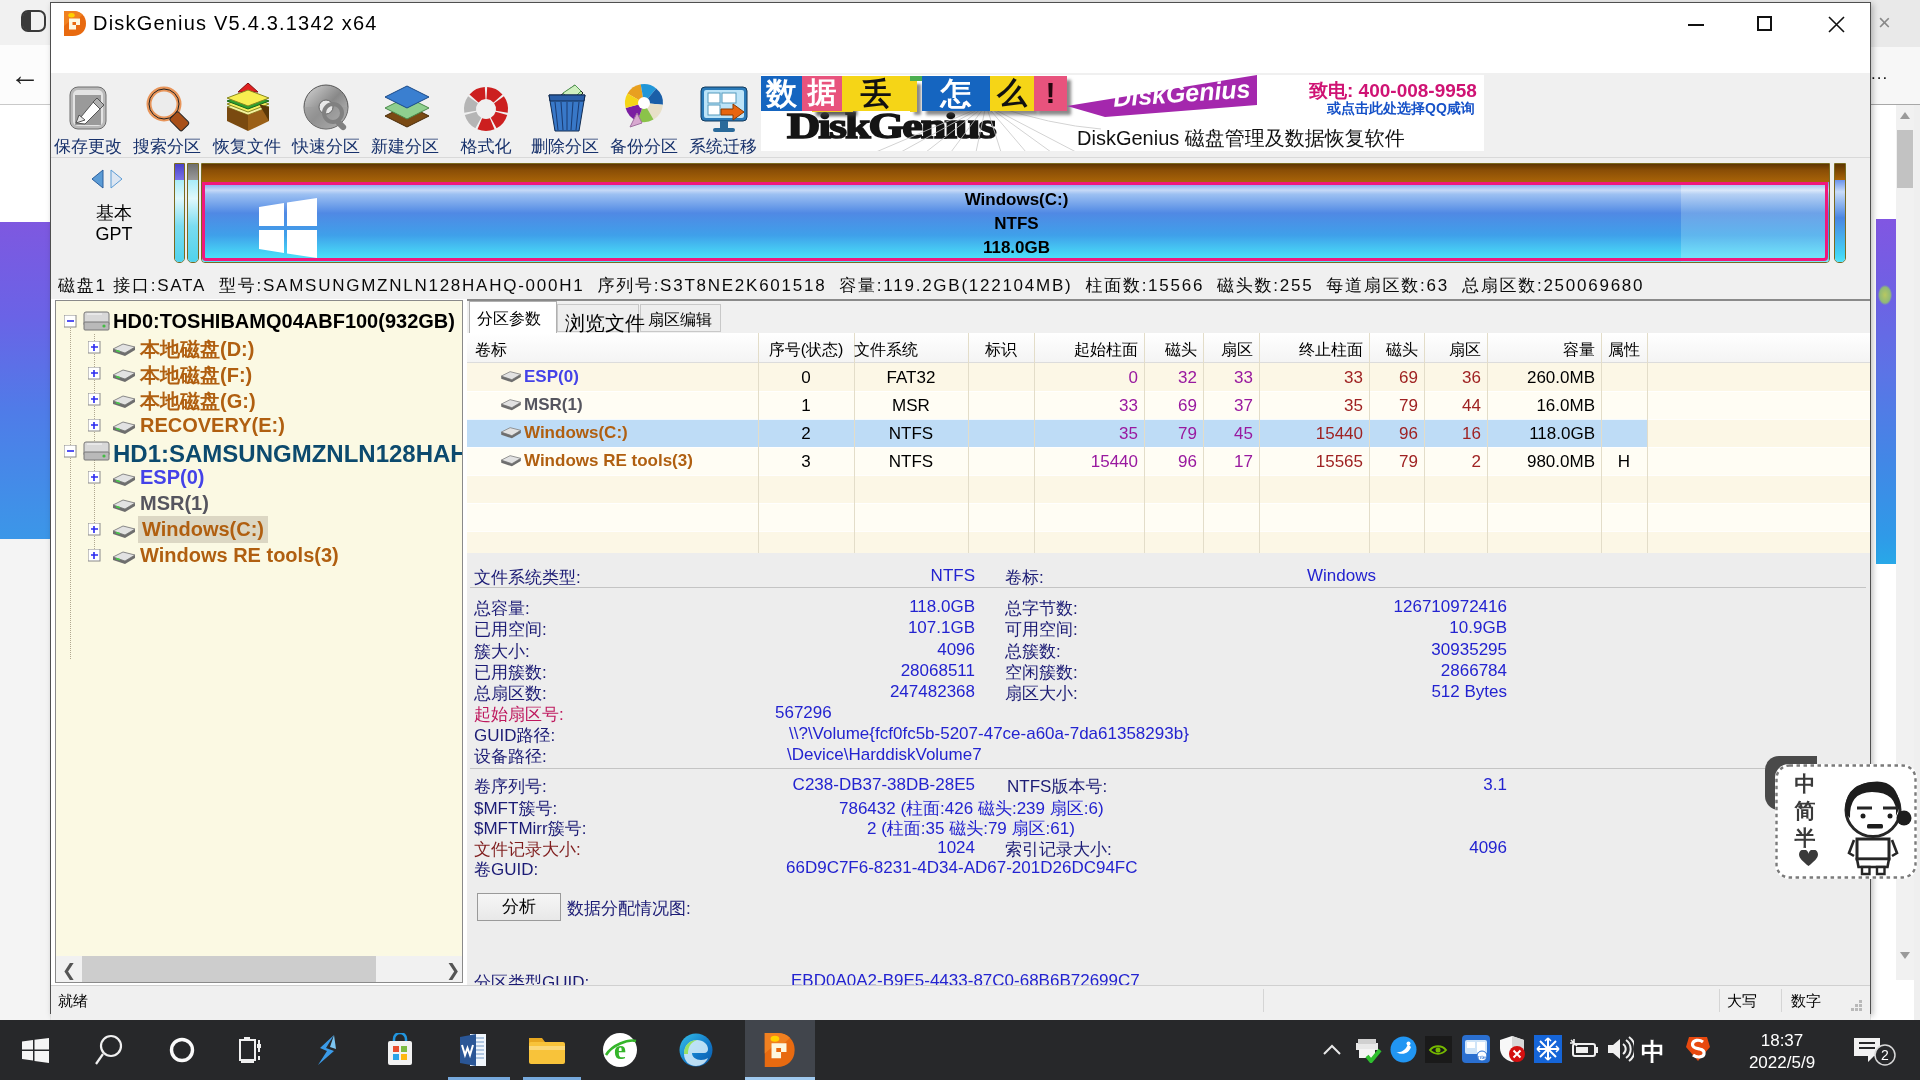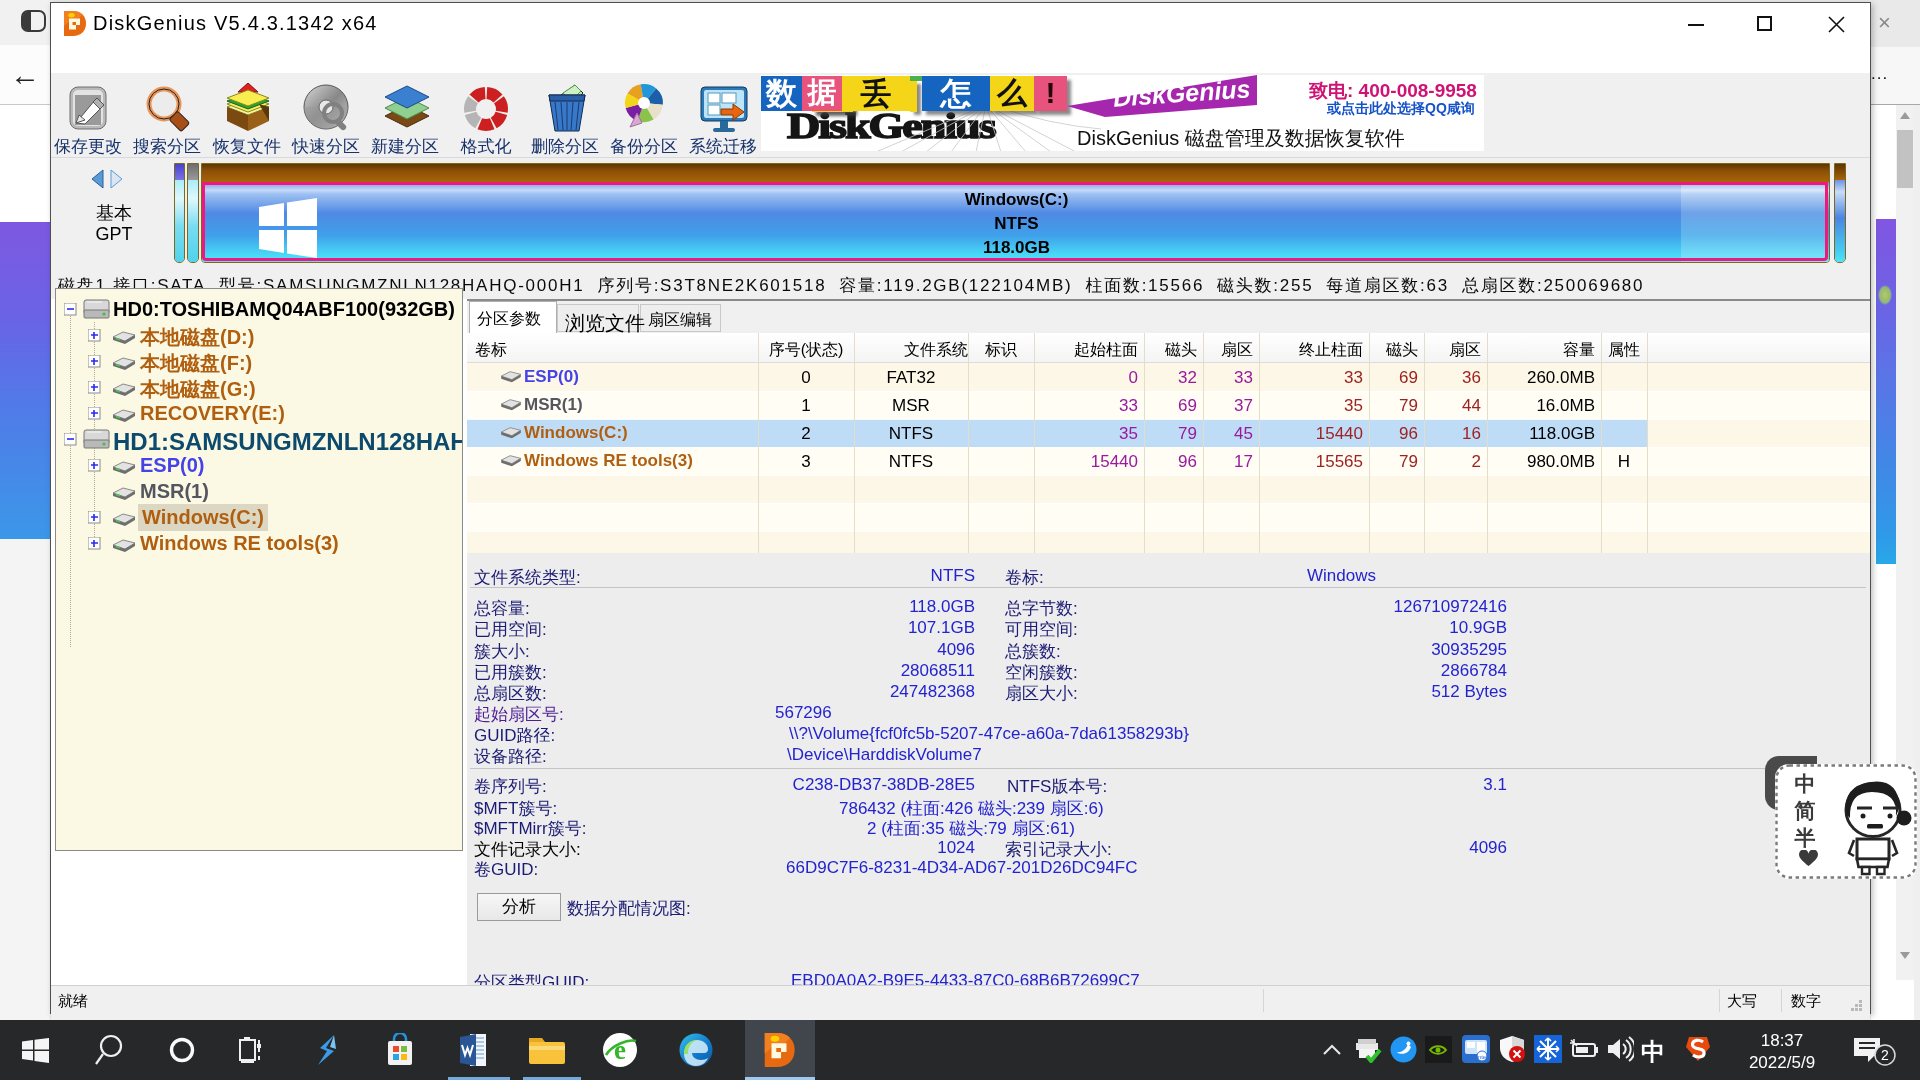--- a/index.html
+++ b/index.html
@@ -230,21 +230,21 @@
 <div class="abs" style="left:1783px;top:5px;width:12px;height:100px;border:1px solid #7a6a20;border-radius:0 0 5px 5px;overflow:hidden">
         <div class="abs" style="left:0;top:0;width:12px;height:16px;background:linear-gradient(180deg,#5e3502,#a96408)"></div>
         <div class="abs" style="left:0;top:16px;width:12px;height:84px;background:linear-gradient(180deg,#6a93ea 0%,#c8dcf8 14%,#4a86e2 45%,#44d2f4 88%,#55e8fa 100%)"></div>
       </div>
 </div>
 
 <div class="abs" style="left:0;top:265px;width:1819px;height:31px;background:#f0f0f0;font-size:17px;color:#0a0a0a">
 <span class="abs" style="left:7px;top:6px;letter-spacing:1.75px">磁盘1 接口:SATA&nbsp; 型号:SAMSUNGMZNLN128HAHQ-000H1&nbsp; 序列号:S3T8NE2K601518&nbsp; 容量:119.2GB(122104MB)&nbsp; 柱面数:15566&nbsp; 磁头数:255&nbsp; 每道扇区数:63&nbsp; 总扇区数:250069680</span>
 </div>
 
-<div id="treepanel" class="abs" style="left:4px;top:285px;width:408px;height:563px;background:#fbf9e3;border:1px solid #8a8a8a;overflow:hidden;font-weight:bold">
+<div id="treepanel" class="abs" style="left:4px;top:297px;width:408px;height:683px;background:#fbf9e3;border:1px solid #8a8a8a;overflow:hidden;font-weight:bold">
 
 <div class="abs" style="left:14px;top:20px;width:1px;height:338px;border-left:1px dotted #b0a890"></div>
 <div class="abs" style="left:38px;top:33px;width:1px;height:221px;border-left:1px dotted #b0a890"></div>
 
 <svg class="abs" style="left:8px;top:14px" width="13" height="13">
         <rect x="0" y="0" width="12" height="12" fill="#fff" stroke="#8a8a8a"></rect>
         <path d="M3 6h7" stroke="#2a2af0" stroke-width="1.6"></path>
       </svg>
 <svg class="abs" style="left:27px;top:8px" width="27" height="24" viewBox="0 0 27 24">
         <rect x="1" y="3" width="25" height="14" rx="2" fill="#d8d8d8" stroke="#777"></rect>
@@ -385,21 +385,21 @@
 <div class="abs" style="left:736px;top:34px;width:1px;height:220px;background:#e3ddc9"></div>
 <div class="abs" style="left:792px;top:34px;width:1px;height:220px;background:#e3ddc9"></div>
 <div class="abs" style="left:902px;top:34px;width:1px;height:220px;background:#e3ddc9"></div>
 <div class="abs" style="left:957px;top:34px;width:1px;height:220px;background:#e3ddc9"></div>
 <div class="abs" style="left:1020px;top:34px;width:1px;height:220px;background:#e3ddc9"></div>
 <div class="abs" style="left:1134px;top:34px;width:1px;height:220px;background:#e3ddc9"></div>
 <div class="abs" style="left:1180px;top:34px;width:1px;height:220px;background:#e3ddc9"></div>
 
 <div class="abs" style="left:8px;top:41px;font-size:16px;color:#000">卷标</div>
 <div class="abs" style="left:291px;top:41px;width:96px;text-align:center;font-size:16px;color:#000">序号(状态)</div>
-<div class="abs" style="left:387px;top:41px;width:114px;text-align:right;font-size:16px;color:#000">文件系统</div>
+<div class="abs" style="left:387px;top:41px;width:114px;text-align:left;font-size:16px;color:#000">文件系统</div>
 <div class="abs" style="left:501px;top:41px;width:66px;text-align:center;font-size:16px;color:#000">标识</div>
 <div class="abs" style="left:547px;top:41px;width:124px;text-align:right;font-size:16px;color:#000">起始柱面</div>
 <div class="abs" style="left:677px;top:41px;width:53px;text-align:right;font-size:16px;color:#000">磁头</div>
 <div class="abs" style="left:736px;top:41px;width:50px;text-align:right;font-size:16px;color:#000">扇区</div>
 <div class="abs" style="left:772px;top:41px;width:124px;text-align:right;font-size:16px;color:#000">终止柱面</div>
 <div class="abs" style="left:902px;top:41px;width:49px;text-align:right;font-size:16px;color:#000">磁头</div>
 <div class="abs" style="left:957px;top:41px;width:57px;text-align:right;font-size:16px;color:#000">扇区</div>
 <div class="abs" style="left:1014px;top:41px;width:114px;text-align:right;font-size:16px;color:#000">容量</div>
 <div class="abs" style="left:1134px;top:41px;width:46px;text-align:center;font-size:16px;color:#000">属性</div>
 
@@ -480,36 +480,36 @@
 <div class="abs" style="left:538px;top:87px;color:#1b1b75">总簇数:</div>
         <div class="abs" style="left:840px;top:87px;width:200px;text-align:right;color:#2323d0">30935295</div>
 <div class="abs" style="left:7px;top:108px;color:#1b1b75">已用簇数:</div>
         <div class="abs" style="left:308px;top:108px;width:200px;text-align:right;color:#2323d0">28068511</div>
 <div class="abs" style="left:538px;top:108px;color:#1b1b75">空闲簇数:</div>
         <div class="abs" style="left:840px;top:108px;width:200px;text-align:right;color:#2323d0">2866784</div>
 <div class="abs" style="left:7px;top:129px;color:#1b1b75">总扇区数:</div>
         <div class="abs" style="left:308px;top:129px;width:200px;text-align:right;color:#2323d0">247482368</div>
 <div class="abs" style="left:538px;top:129px;color:#1b1b75">扇区大小:</div>
         <div class="abs" style="left:840px;top:129px;width:200px;text-align:right;color:#2323d0">512 Bytes</div>
-<div class="abs" style="left:7px;top:150px;color:#4c1d95">起始扇区号:</div>
+<div class="abs" style="left:7px;top:150px;color:#be185d">起始扇区号:</div>
         <div class="abs" style="left:308px;top:150px;width:200px;text-align:left;color:#2323d0">567296</div>
 <div class="abs" style="left:7px;top:171px;color:#1b1b75">GUID路径:</div>
         <div class="abs" style="left:322px;top:171px;color:#2323d0">\\?\Volume{fcf0fc5b-5207-47ce-a60a-7da61358293b}</div>
 <div class="abs" style="left:7px;top:192px;color:#1b1b75">设备路径:</div>
         <div class="abs" style="left:320px;top:192px;color:#2323d0">\Device\HarddiskVolume7</div>
 <div class="abs" style="left:3px;top:215px;width:1396px;height:1px;background:#c4c4c4"></div>
 <div class="abs" style="left:7px;top:222px;color:#1b1b75">卷序列号:</div>
         <div class="abs" style="left:308px;top:222px;width:200px;text-align:right;color:#2323d0">C238-DB37-38DB-28E5</div>
 <div class="abs" style="left:540px;top:222px;color:#1b1b75">NTFS版本号:</div>
         <div class="abs" style="left:840px;top:222px;width:200px;text-align:right;color:#2323d0">3.1</div>
 <div class="abs" style="left:7px;top:244px;color:#1b1b75">$MFT簇号:</div>
         <div class="abs" style="left:372px;top:244px;color:#2323d0">786432 (柱面:426 磁头:239 扇区:6)</div>
 <div class="abs" style="left:7px;top:264px;color:#1b1b75">$MFTMirr簇号:</div>
         <div class="abs" style="left:400px;top:264px;color:#2323d0">2 (柱面:35 磁头:79 扇区:61)</div>
-<div class="abs" style="left:7px;top:285px;color:#000000">文件记录大小:</div>
+<div class="abs" style="left:7px;top:285px;color:#7f1d1d">文件记录大小:</div>
         <div class="abs" style="left:308px;top:285px;width:200px;text-align:right;color:#2323d0">1024</div>
 <div class="abs" style="left:538px;top:285px;color:#1b1b75">索引记录大小:</div>
         <div class="abs" style="left:840px;top:285px;width:200px;text-align:right;color:#2323d0">4096</div>
 <div class="abs" style="left:7px;top:305px;color:#1b1b75">卷GUID:</div>
         <div class="abs" style="left:319px;top:305px;color:#2323d0">66D9C7F6-8231-4D34-AD67-201D26DC94FC</div>
 <div class="abs" style="left:10px;top:340px;width:84px;height:28px;background:linear-gradient(180deg,#f6f6f6,#e8e8e8);border:1px solid #9a9a9a;text-align:center;line-height:26px;font-size:17px;color:#000">分析</div>
 <div class="abs" style="left:100px;top:344px;color:#1b1b75">数据分配情况图:</div>
 <div class="abs" style="left:7px;top:418px;color:#1b1b75">分区类型GUID:</div>
         <div class="abs" style="left:324px;top:418px;color:#2323d0">EBD0A0A2-B9E5-4433-87C0-68B6B72699C7</div>
 </div>

